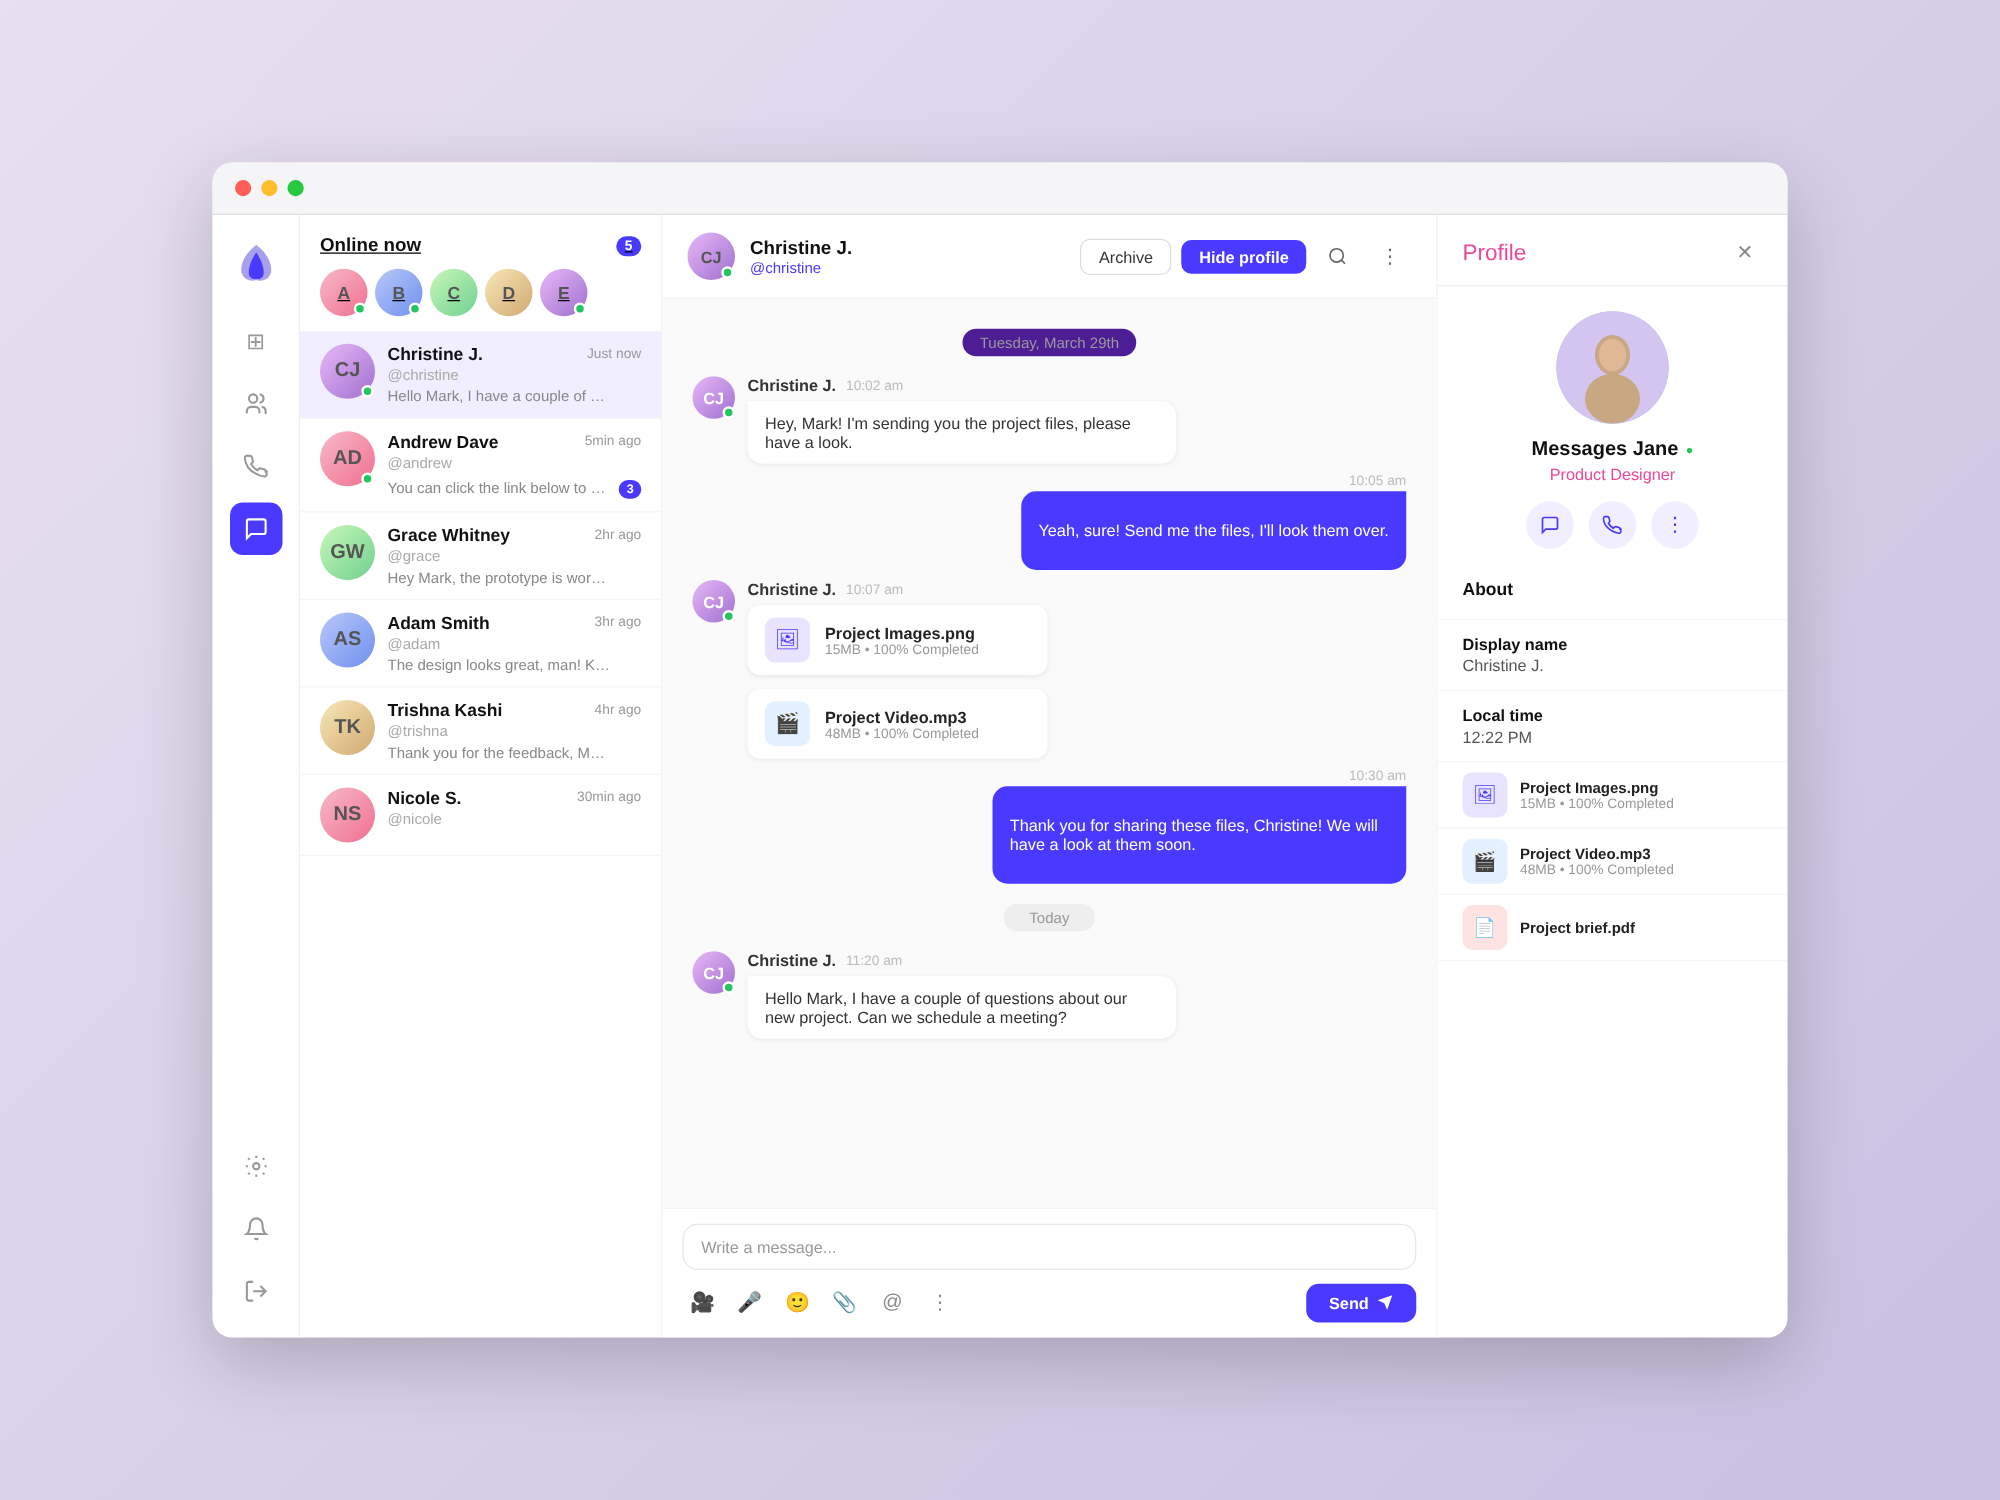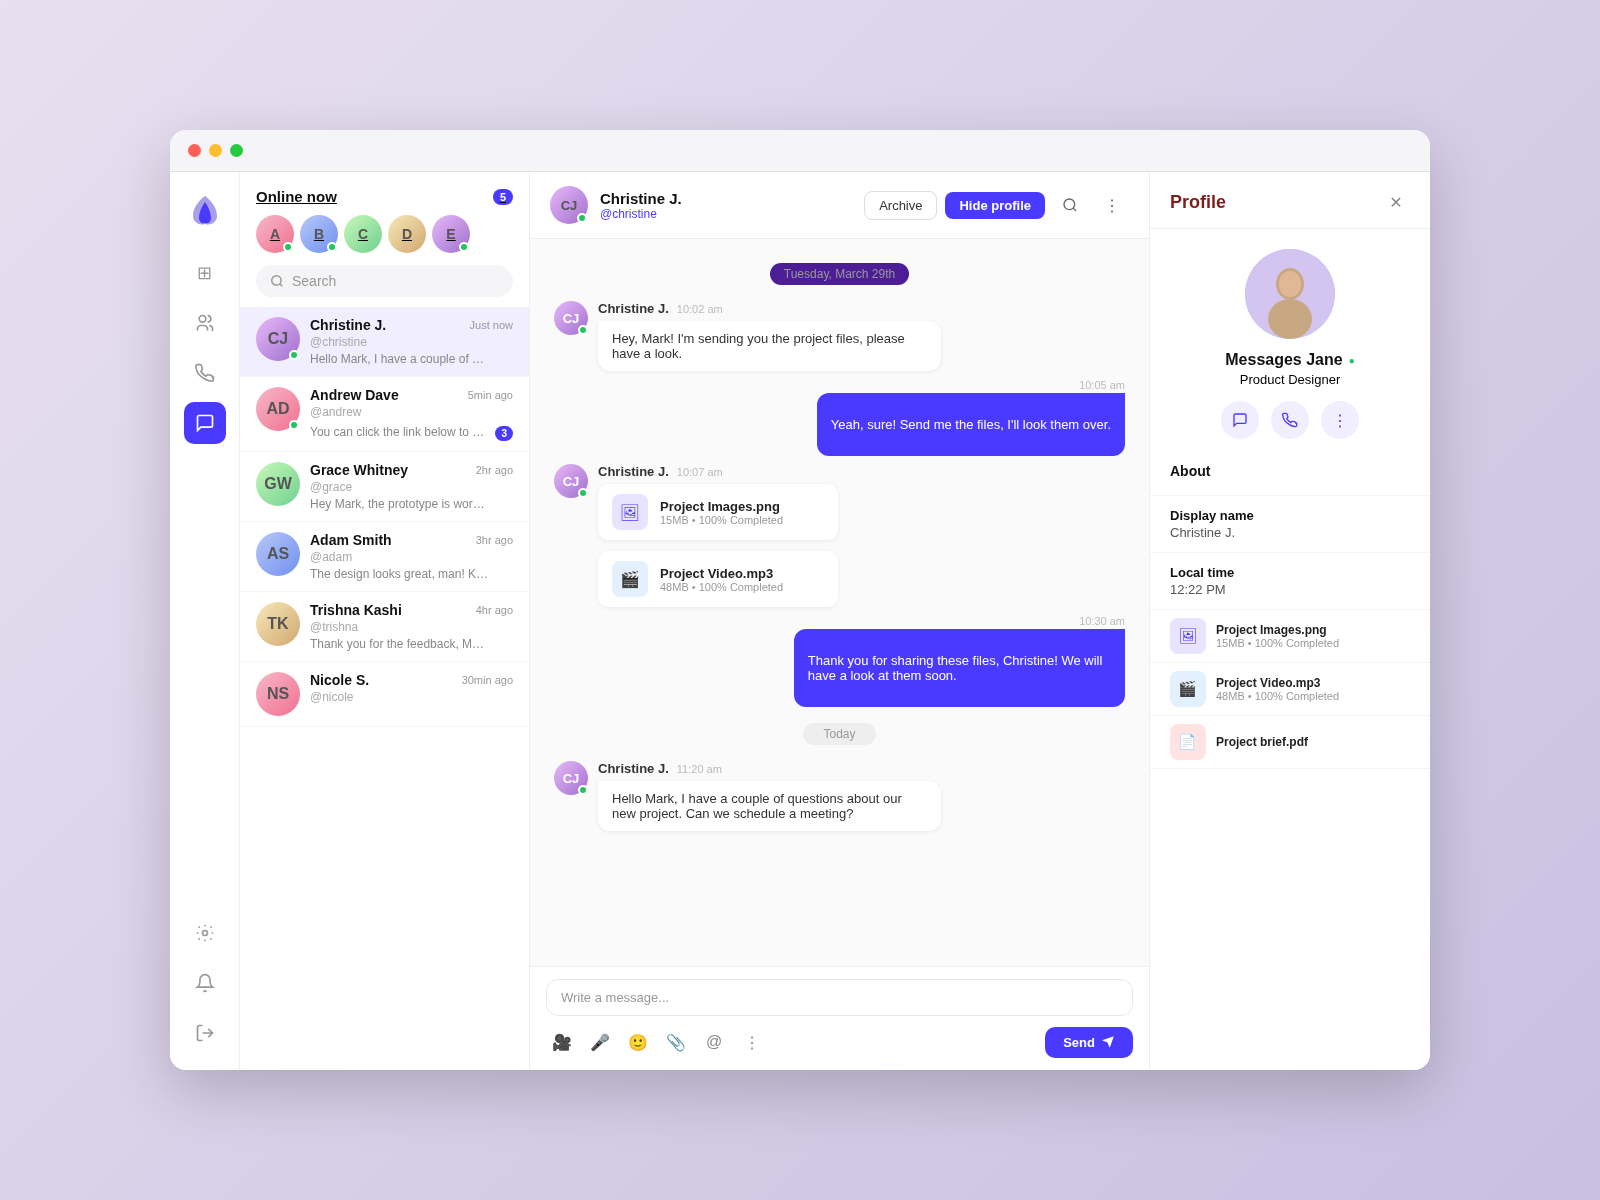--- a/index.html
+++ b/index.html
@@ -403,21 +403,21 @@
       flex-direction: column;
       overflow-y: auto;
     }
     .profile-header {
       padding: 16px 20px 12px;
       display: flex;
       align-items: center;
       justify-content: space-between;
       border-bottom: 1px solid #efefef;
     }
-    .profile-title { font-size: 18px; font-weight: 700; color: #7f1d1d; }
+    .profile-title { font-size: 18px; font-weight: 400; color: #ec4899; }
     .profile-close {
       width: 28px;
       height: 28px;
       border-radius: 50%;
       background: transparent;
       border: none;
       cursor: pointer;
       font-size: 16px;
       color: #888;
       display: flex;
@@ -444,21 +444,21 @@
       position: relative;
     }
     .profile-name {
       font-size: 16px;
       font-weight: 700;
       color: #111;
       display: flex;
       align-items: center;
       gap: 6px;
     }
-    .profile-role { font-size: 13px; color: #000000; margin-top: 3px; }
+    .profile-role { font-size: 13px; color: #ec4899; margin-top: 3px; }
     .profile-actions {
       display: flex;
       gap: 12px;
       margin-top: 14px;
     }
     .profile-action-btn {
       width: 38px;
       height: 38px;
       border-radius: 50%;
       background: #f0eeff;
@@ -597,27 +597,20 @@
             <div class="avatar-circle av-c4">D</div>
           </div>
           <div class="avatar-wrap">
             <div class="avatar-circle av-c5">E</div>
             <div class="online-dot"></div>
           </div>
         </div>
       </div>
 
 
-      <div class="search-box">
-        <svg width="14" height="14" viewBox="0 0 24 24" fill="none" stroke="#999" stroke-width="2.5">
-          <circle cx="11" cy="11" r="8"></circle>
-            <line x1="21" y1="21" x2="16.65" y2="16.65"></line>
-        </svg>
-        <input type="text" placeholder="Search" style="">
-      </div>
 
       <div class="conv-list scrollbar-hide">
 
         <div class="conv-item active">
           <div class="conv-avatar-wrap">
             <div class="conv-avatar av-c5">CJ</div>
             <div class="online-dot" style="position:absolute;bottom:1px;right:1px;"></div>
           </div>
           <div class="conv-info">
             <div class="conv-name-row">

